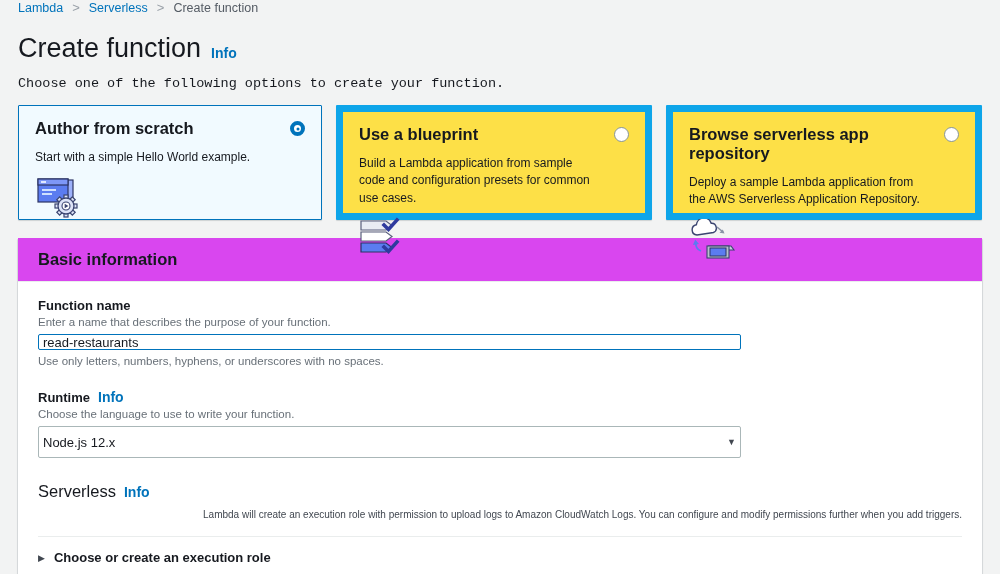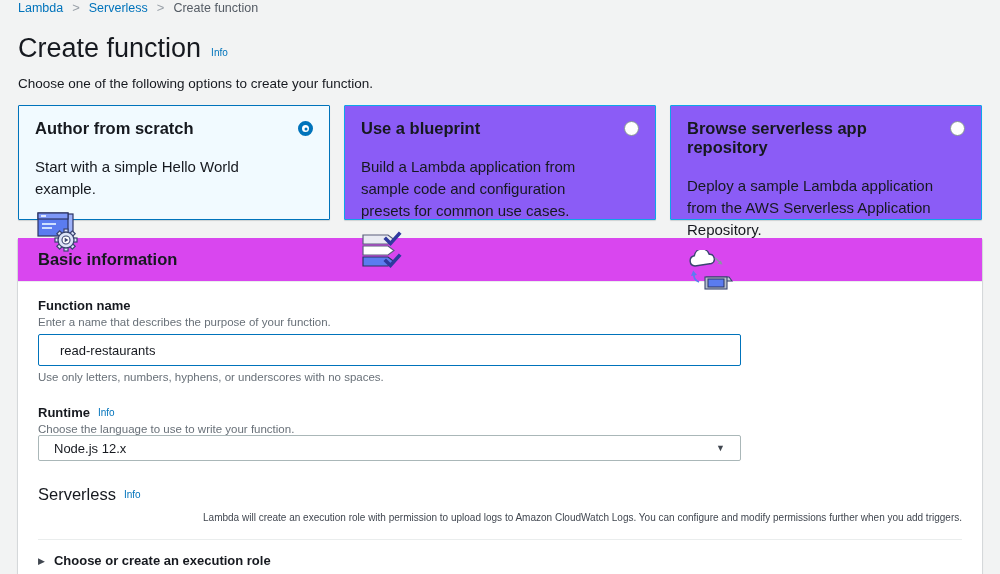--- a/index.html
+++ b/index.html
@@ -10,55 +10,55 @@
 
   
   .breadcrumb { font-size:12.5px; display:flex; align-items:center; gap:9px; }
   .crumb-link { color:#0073bb; cursor:pointer; text-decoration:none; }
   .crumb-sep { color:#99a0a8; font-size:13px; }
   .crumb-current { color:#545b64; }
 
   
   .page-title-row { margin-top:18px; display:flex; align-items:center; gap:10px; }
   .page-title { font-size:27px; font-weight:400; color:#16191f; letter-spacing:0; }
-  .info-link { color:#0073bb; font-size:10px; font-weight:400; cursor:pointer; }
+  .info-link { color:#0073bb; font-size:14px; font-weight:700; cursor:pointer; }
   .page-title-row .info-link { margin-top:8px; }
-  .page-subtitle { margin-top:12px; font-size:13.5px; color:#16191f; }
+  .page-subtitle { margin-top:12px; font-size:13.5px; color:#16191f;font-family:Liberation Mono, monospace; }
 
   
   .cards { display:flex; gap:14px; margin-top:14px; }
-  .card { flex:1; height:115px; background:#8b5cf6; border:1px solid #0ea5e9; border-radius:1px;
+  .card { flex:1; height:115px; background:#fde047; border:7px solid #0ea5e9; border-radius:1px;
           padding:13px 16px; cursor:pointer;
           box-shadow:0 1px 1px 0 rgba(0,28,36,.15); }
   .card.selected { background:#f1faff; border:1px solid #0073bb; }
   .card-head { display:flex; justify-content:space-between; align-items:flex-start; }
   .card-title { font-size:16.5px; font-weight:700; color:#16191f; }
   .radio { width:15px; height:15px; border-radius:50%; border:1px solid #879596; background:#fff; position:relative; flex:0 0 auto; margin-top:2px; }
   .radio.checked { border:4px solid #0073bb; }
   .radio.checked::after { content:""; position:absolute; top:50%; left:50%; transform:translate(-50%,-50%);
                           width:3px; height:3px; border-radius:50%; background:#0073bb; }
-  .card-desc { margin-top:18px; font-size:15px; line-height:1.45; color:#16191f; padding-right:28px; }
+  .card-desc { margin-top:11px; font-size:12px; line-height:1.45; color:#16191f; padding-right:28px; }
   .card-icon { margin-top:10px; height:42px; display:flex; align-items:flex-end; }
 
   
   .panel { margin-top:18px; background:#fff; border-radius:1px;
            box-shadow:0 1px 1px 0 rgba(0,28,36,.3), 1px 1px 1px 0 rgba(0,28,36,.10), -1px 1px 1px 0 rgba(0,28,36,.10); }
   .panel-header { background:#d946ef; padding:12px 20px; border-bottom:1px solid #eaeded; }
   .panel-title { font-size:16.5px; font-weight:700; color:#16191f; }
   .panel-body { padding:16px 20px 0 20px; }
 
   .form-label { font-size:13px; font-weight:700; color:#16191f; display:flex; align-items:center; gap:8px; }
   .form-helper { margin-top:3px; font-size:11.5px; color:#687078; }
-  .text-input { margin-top:6px; width:703px; height:32px; border:1px solid #0073bb; border-radius:2px;
-                padding:0 21px; font-size:13px; font-family:"Liberation Sans",sans-serif; color:#16191f; outline:none; background:#fff; display:block; }
+  .text-input { margin-top:6px; width:703px; height:16px; border:1px solid #0073bb; border-radius:2px;
+                padding:0 4px; font-size:13px; font-family:"Liberation Sans",sans-serif; color:#16191f; outline:none; background:#fff; display:block; }
   .form-hint { margin-top:5px; font-size:11.5px; color:#687078; }
 
   .field-runtime { margin-top:22px; }
-  .select { width:703px; height:26px; border:1px solid #aab7b8; border-radius:2px; background:#fff;
-            display:flex; align-items:center; justify-content:space-between; padding:0 15px; font-size:13px; color:#16191f; cursor:pointer; }
+  .select { margin-top:6px; width:703px; height:32px; border:1px solid #aab7b8; border-radius:2px; background:#fff;
+            display:flex; align-items:center; justify-content:space-between; padding:0 4px; font-size:13px; color:#16191f; cursor:pointer; }
   .select-arrow { font-size:9px; color:#414750; }
 
   .section-permissions { margin-top:24px; }
   .section-title { font-size:16.5px; font-weight:400; color:#16191f; display:flex; align-items:center; gap:8px; }
   .section-desc { margin-top:8px; font-size:10px; color:#414750;text-align:right; }
 
   .expander { margin-top:16px; border-top:1px solid #eaeded; padding:13px 0 14px 0; display:flex; align-items:center; gap:9px; cursor:pointer; }
   .expander-caret { font-size:9px; color:#414750; }
   .expander-label { font-size:13px; font-weight:700; color:#16191f; }
 </style>

